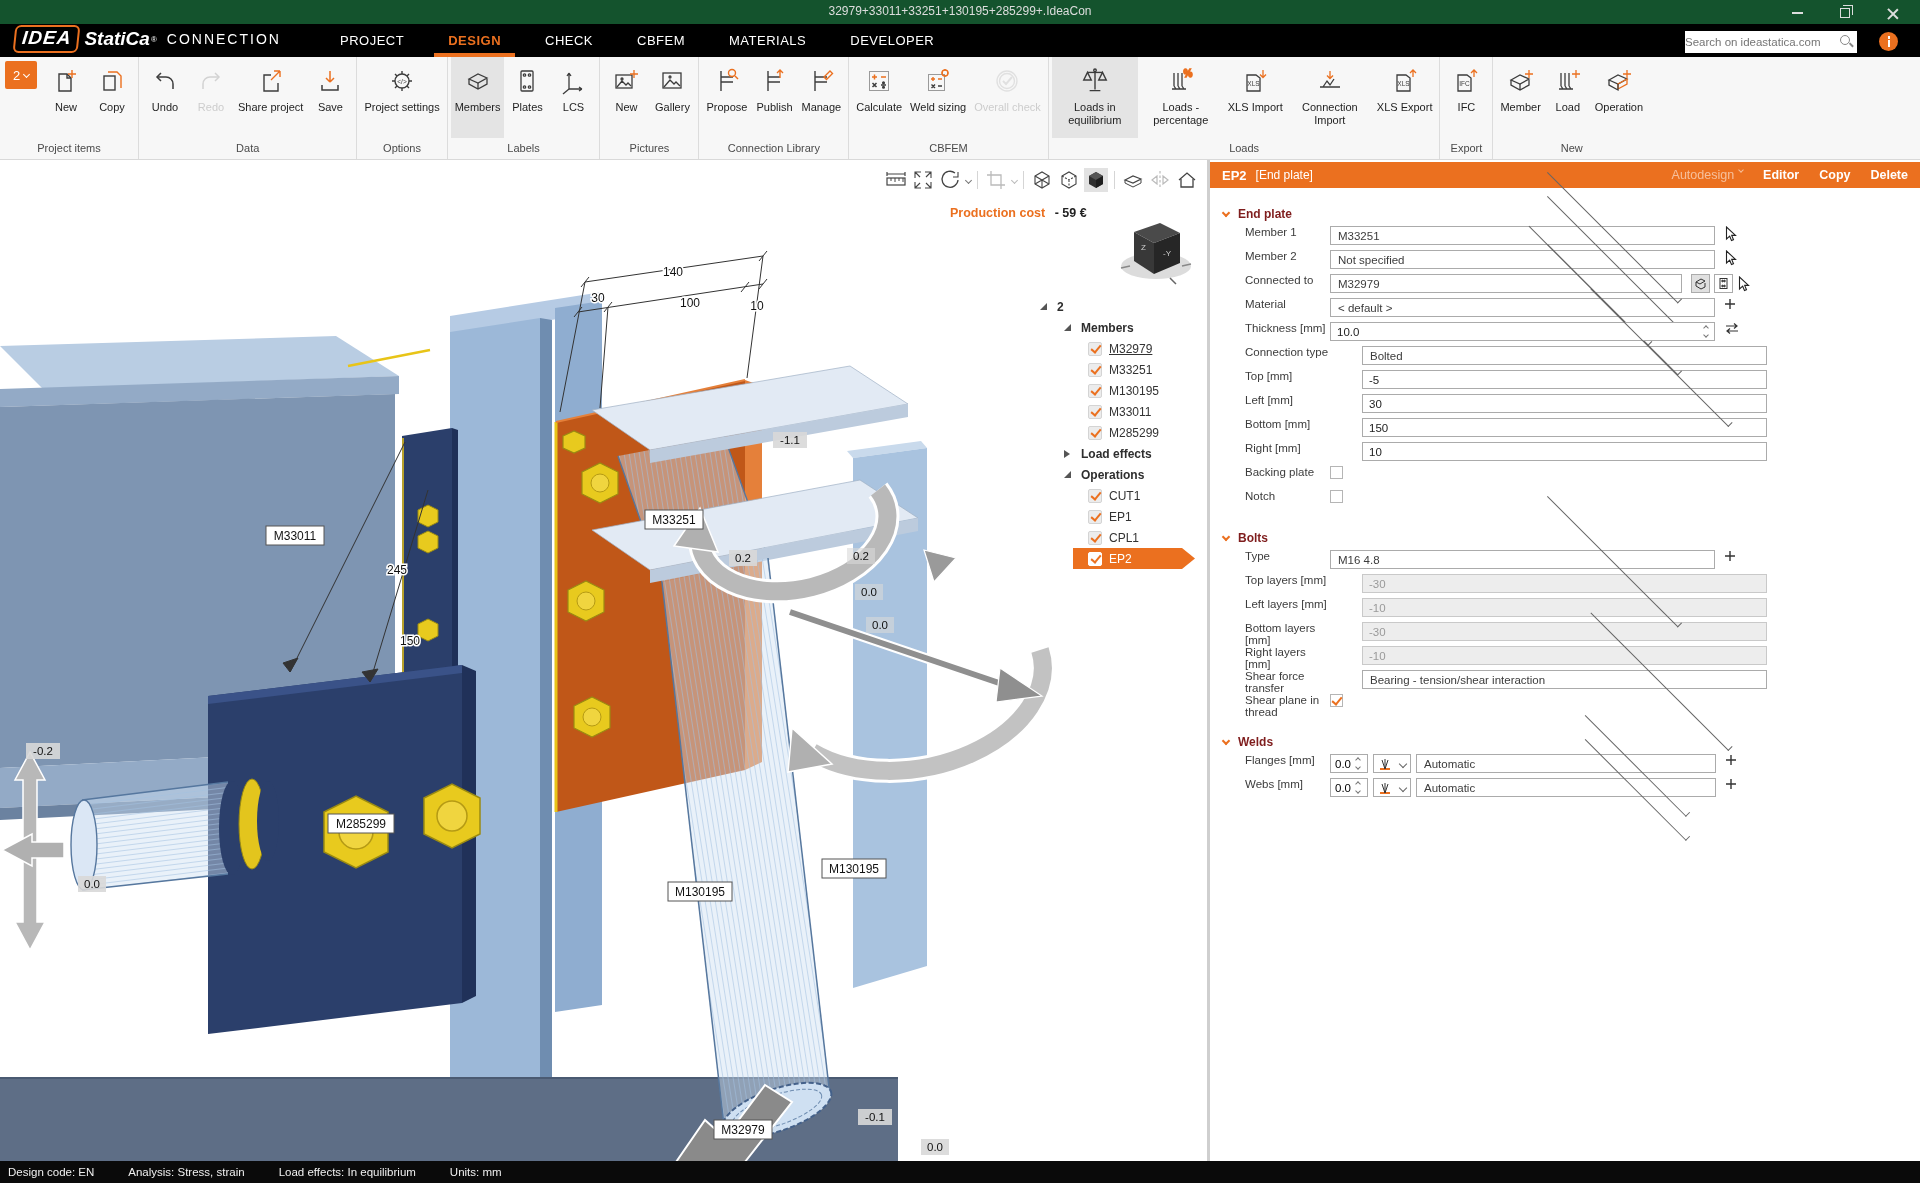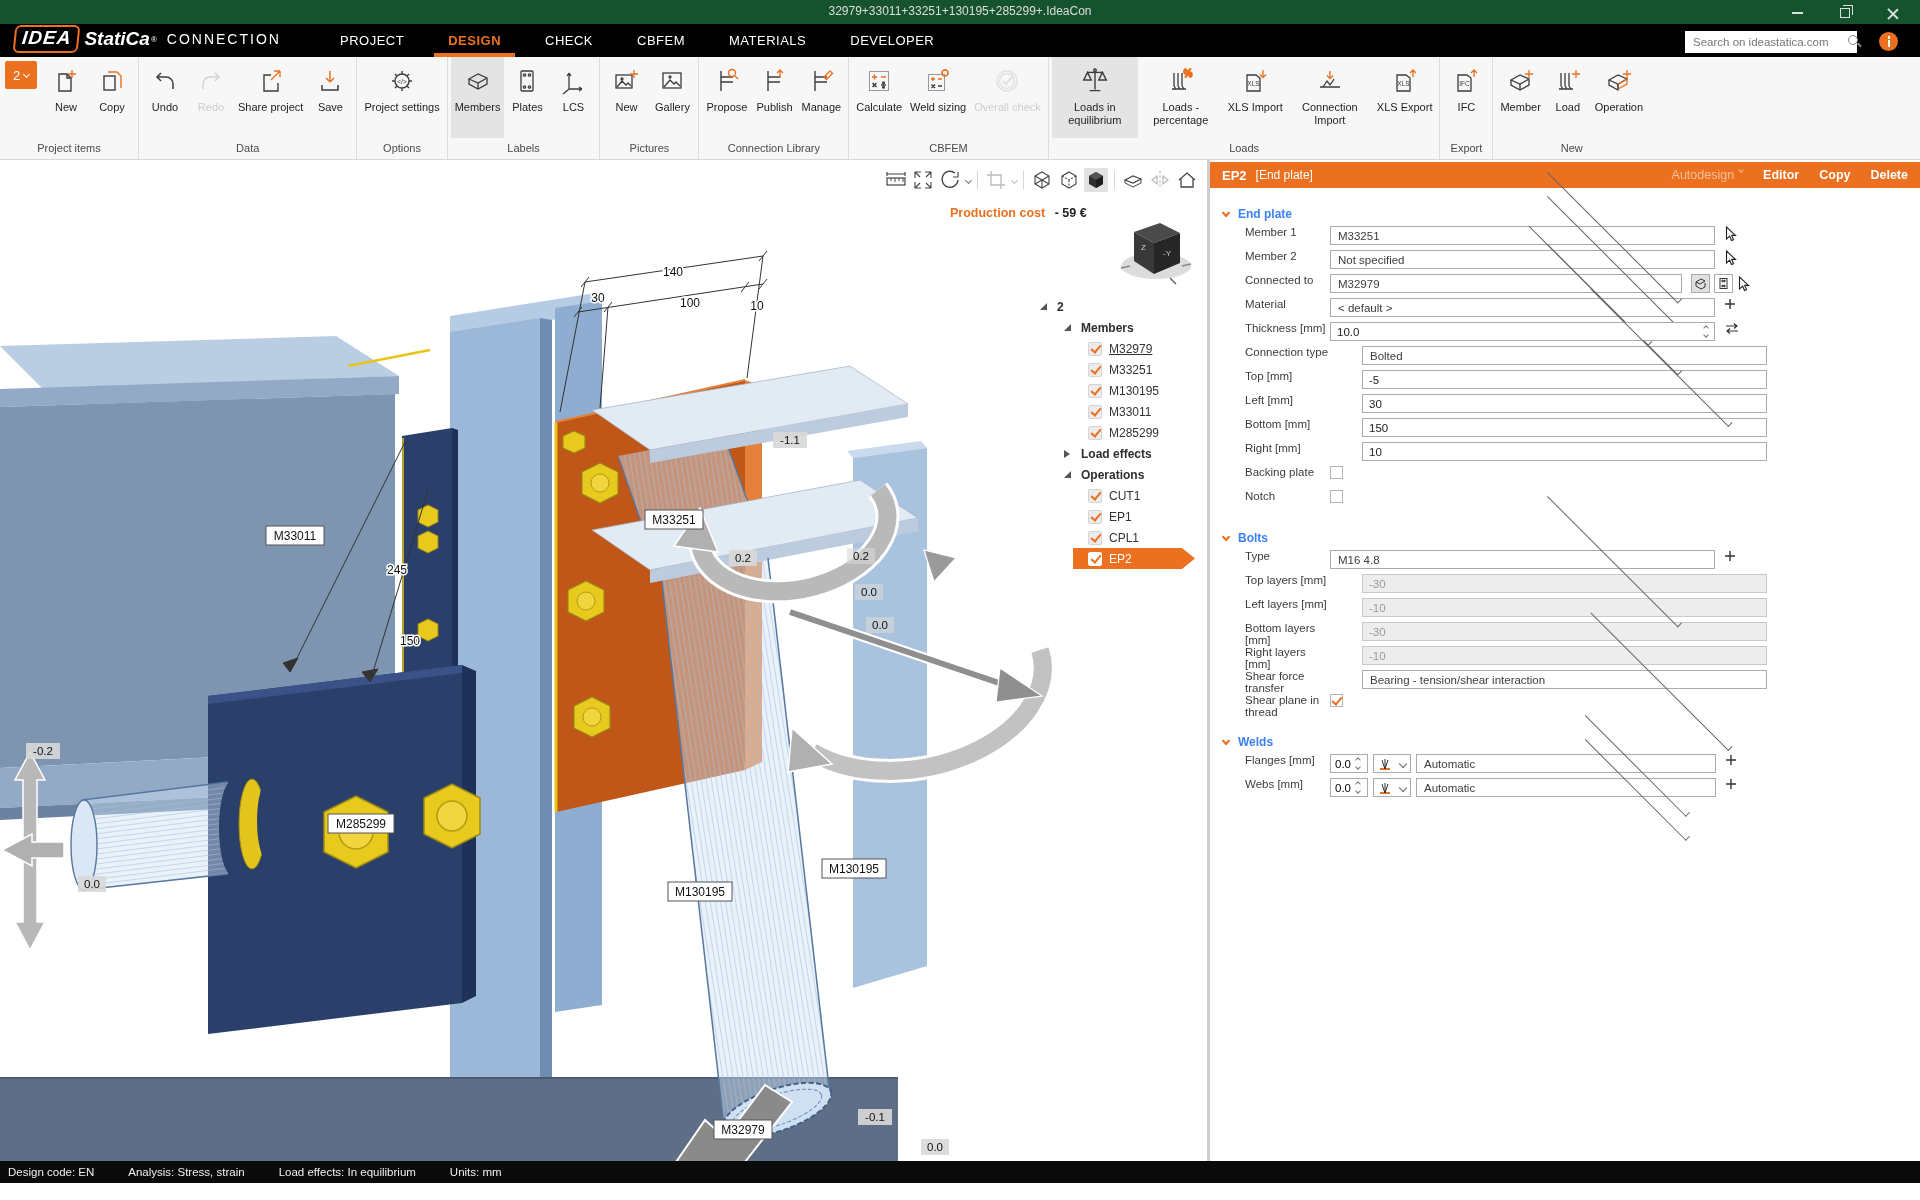--- a/index.html
+++ b/index.html
@@ -22,21 +22,21 @@
 #logo { position:absolute; left:14px; top:1px; display:flex; align-items:center; color:#fff; }
 #logo .idea { border:2.5px solid #eb701f; border-radius:6px; padding:0 6px 2px 6px; font-style:italic; font-weight:bold; font-size:19px; transform:skewX(-6deg); letter-spacing:1px; }
 #logo .statica { font-style:italic; font-weight:bold; font-size:19px; margin-left:5px; }
 #logo .reg { font-size:8px; vertical-align:top; margin:0 2px 0 1px; }
 #logo .product { font-size:14px; letter-spacing:2px; margin-left:8px; font-weight:400; }
 #menutabs { position:absolute; left:340px; top:0; height:33px; display:flex; align-items:center; gap:44px; }
 .mtab { color:#fff; font-size:13px; letter-spacing:.5px; position:relative; cursor:default; }
 .mtab.active { color:#eb701f; font-weight:bold; }
 .mtab.active:after { content:""; position:absolute; left:-14px; right:-14px; bottom:-10px; height:5px; background:#eb701f; }
 #searchbox { position:absolute; top:31px; right:63px; width:172px; height:22px; background:#fff; display:flex; align-items:center; z-index:5; }
-#searchbox input { border:none; outline:none; flex:1; font-size:11.5px; color:#555; padding-left:8px; font-family:inherit; background:transparent; }
+#searchbox input { border:none; outline:none; flex:1; font-size:11.5px; color:#555; font-family:inherit; background:transparent; }
 #search-mag { width:16px; height:16px; position:relative; margin-right:6px; }
 #search-mag:before { content:""; position:absolute; left:1px; top:1px; width:8px; height:8px; border:1.5px solid #888; border-radius:50%; }
 #search-mag:after { content:""; position:absolute; left:10px; top:10px; width:5px; height:1.5px; background:#888; transform:rotate(45deg); }
 #info-btn { position:absolute; top:32px; right:22px; width:19px; height:19px; background:#eb701f; border-radius:50%; z-index:5; }
 #info-btn:before { content:""; position:absolute; left:8.5px; top:8px; width:2.5px; height:7px; background:#fff; }
 #info-btn:after { content:""; position:absolute; left:8.5px; top:4px; width:2.5px; height:2.5px; background:#fff; }
 
 #ribbon { position:absolute; left:0; top:57px; width:1920px; height:103px; background:#f7f7f7; border-bottom:1px solid #d9d9d9; display:flex; }
 .rgroup { display:flex; flex-direction:column; border-right:1px solid #dcdcdc; padding:0 3px; }
 .ritems { flex:1; display:flex; align-items:flex-start; }
@@ -81,21 +81,21 @@
 #phead .ptitle { font-weight:bold; font-size:13px; }
 #phead .psub { font-size:12px; margin-left:9px; }
 #phead .pbtns { margin-left:auto; display:flex; align-items:center; gap:20px; font-size:12.5px; }
 #phead .pauto { opacity:.55; display:flex; gap:5px; }
 #phead .pauto .chev { border-color:#fff; width:4px; height:4px; }
 #phead .pb { font-weight:bold; }
 #pbody { position:absolute; top:28px; left:0; right:0; padding-top:14px; }
 .psec { display:flex; align-items:center; height:24px; margin-top:12px; }
 .psec:first-child { margin-top:0; }
 .ochev { width:6px; height:6px; border-right:2px solid #eb701f; border-bottom:2px solid #eb701f; transform:rotate(45deg); margin:-3px 9px 0 13px; }
-.psec .st { font-weight:bold; font-size:12px; color:#3b82f6;text-align:center; }
+.psec .st { font-weight:bold; font-size:12px; color:#7f1d1d;text-align:center; }
 .prow { display:flex; align-items:flex-start; height:24px; }
 .plabel { width:120px; padding-left:35px; flex:none; color:#3c3c3c; }
 .dd { height:19px; border:1px solid #ababab; background:#fff; display:flex; align-items:center; padding:0 7px; }
 .dd span { flex:1; white-space:nowrap; overflow:hidden; }
 .inp { height:19px; border:1px solid #ababab; background:#fff; font-family:inherit; font-size:11.5px; color:#222; padding:0 6px; outline:none; }
 .inp:disabled { background:#ededed; border-color:#c9c9c9; color:#9a9a9a; }
 .w-full { width:405px;margin-left:32px; } .w-short { width:385px; } .w-conn { width:352px; }
 .ticons { display:flex; align-items:center; gap:4px; margin-left:9px; }
 .spinwrap { position:relative; display:flex; align-items:center; }
 .spin { position:absolute; right:3px; top:0; bottom:0; display:flex; flex-direction:column; justify-content:center; gap:3px; align-items:center; width:12px; }

